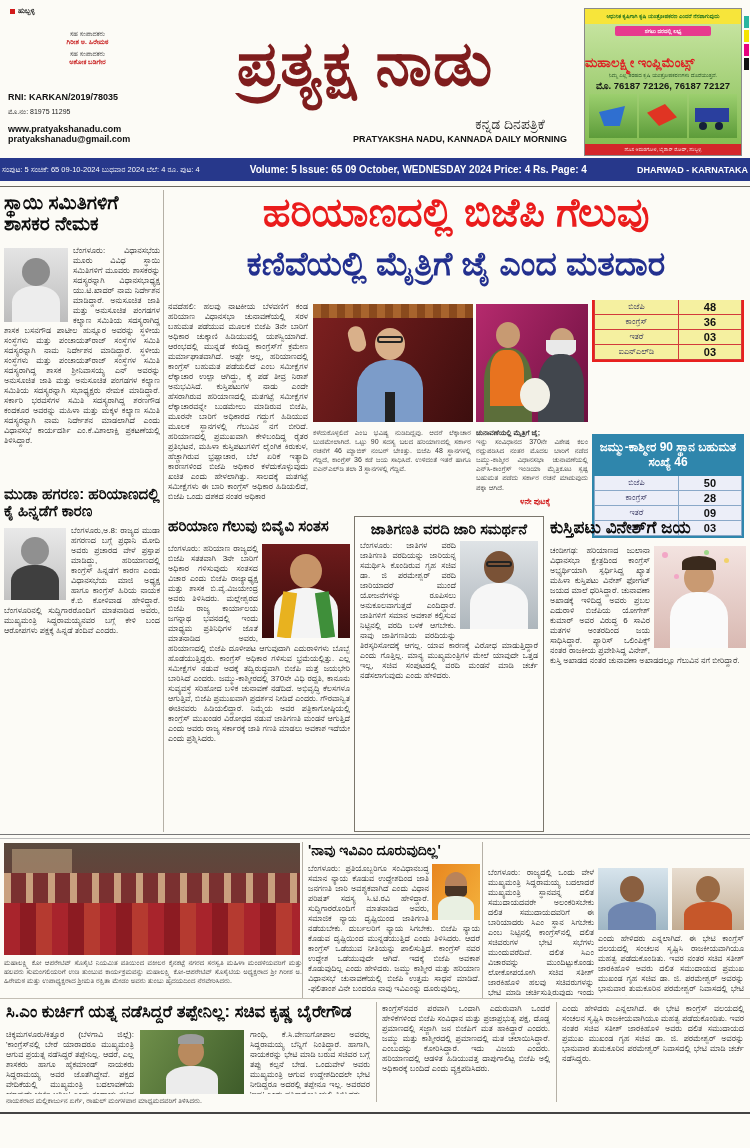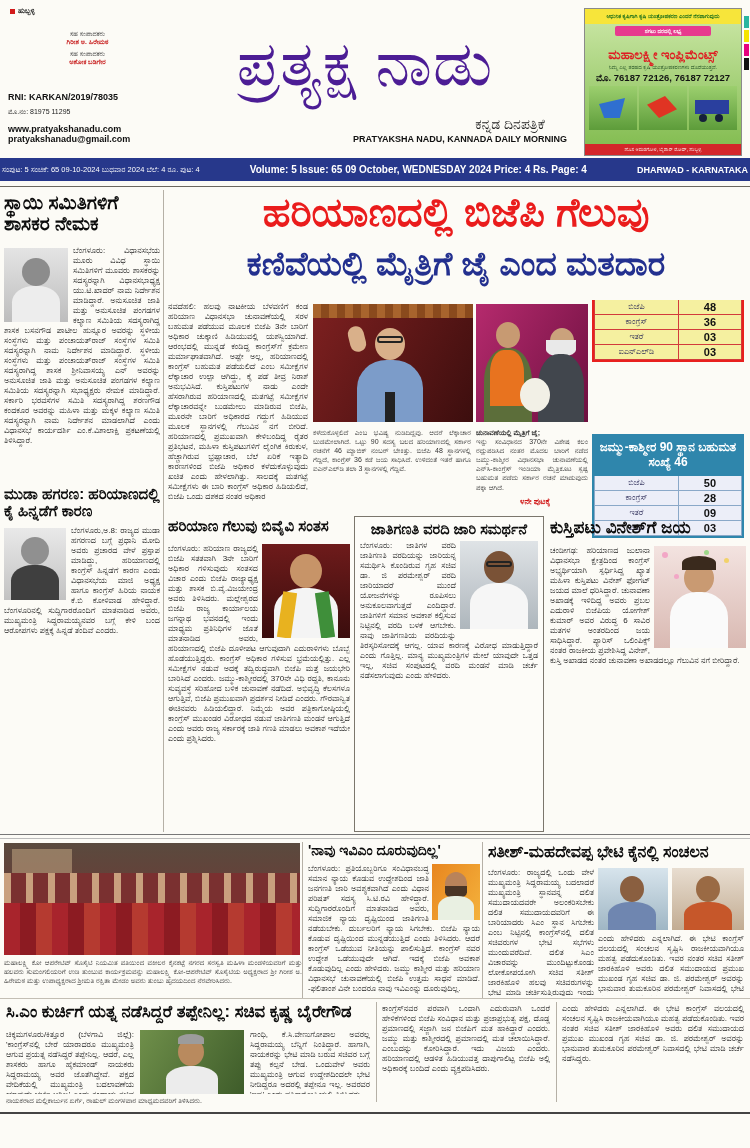--- a/index.html
+++ b/index.html
@@ -10,21 +10,21 @@
   .cap{font-size:7px;line-height:1.3;text-align:justify;color:#333;overflow:hidden}
   .vr{position:absolute;width:1px;background:#b5b0a6}
   .hr{position:absolute;height:1px;background:#9a958c;left:0;right:0}
   .ph{position:absolute;overflow:hidden;background:#cfcfcf}
   .ph .head{position:absolute;border-radius:50%}
   .ph .torso{position:absolute;border-radius:45% 45% 0 0}
   .art-h{font-weight:bold;color:#0c0c0c;line-height:1.12;font-family:"Liberation Sans",sans-serif}
   .res-row{display:flex;border-left:1px solid;border-right:1px solid;border-bottom:1px solid}
   .res-row .p{flex:1.3;font-size:8px;display:flex;align-items:center;justify-content:center;border-right:1px solid;padding:2px 1px;color:#2a2a56}
   .res-row .n{flex:1;font-size:11px;font-weight:bold;display:flex;align-items:center;justify-content:center;color:#111}
-  .masthead{color:#4c1d95;font-weight:normal;text-align:center;letter-spacing:1px}
+  .masthead{color:#7f1d1d;font-weight:bold;text-align:center;letter-spacing:1px}
   .staff-role{font-size:6.5px;color:#444}
   .staff-name{font-size:6.5px;color:#c82020;font-weight:bold;margin-bottom:4px}
 </style>
 </head>
 <body>
 
 <div class="page">
 
   <div class="abs" style="left:10px;top:7px;display:flex;align-items:center;gap:3px">
     <span style="width:5px;height:5px;background:#d21a1a;display:inline-block"></span>
@@ -47,21 +47,21 @@
   <div class="abs" style="left:440px;top:116px;width:140px;text-align:center;font-size:14px;color:#222">ಕನ್ನಡ ದಿನಪತ್ರಿಕೆ</div>
   <div class="abs" style="left:340px;top:134px;width:240px;text-align:center;font-size:9px;font-weight:bold;color:#111">PRATYAKSHA NADU, KANNADA DAILY MORNING</div>
 
   <div class="abs" style="left:584px;top:8px;width:158px;height:148px;border:1px solid #8a8a8a;background:linear-gradient(#cde8a8,#7fba4c)">
     <div style="height:15px;background:#f7e53a;display:flex;align-items:center;justify-content:center;overflow:hidden">
       <span style="font-size:5.5px;color:#1a6e1a;font-weight:bold;white-space:nowrap">ಆಧುನಿಕ ಕೃಷಿಗಾಗಿ ಕೃಷಿ ಯಂತ್ರೋಪಕರಣ ಎಂದರೆ ನೆನಪಾಗುವುದು</span>
     </div>
     <div style="margin:2px auto 0;width:96px;height:10px;background:#e73a8e;border-radius:2px;display:flex;align-items:center;justify-content:center">
       <span style="font-size:5.5px;color:#fff;font-weight:bold">ಸಗಟು ದರದಲ್ಲಿ ಲಭ್ಯ</span>
     </div>
-    <div style="text-align:center;font-size:13px;font-weight:bold;color:#df1b22;margin-top:11px">ಮಹಾಲಕ್ಷ್ಮೀ ಇಂಪ್ಲಿಮೆಂಟ್ಸ್</div>
+    <div style="font-size:13px;font-weight:bold;color:#df1b22;margin-top:19px">ಮಹಾಲಕ್ಷ್ಮೀ ಇಂಪ್ಲಿಮೆಂಟ್ಸ್</div>
     <div style="text-align:center;font-size:5.5px;color:#14421a;margin-top:1px">ನಿಮ್ಮ ಎಲ್ಲ ತರಹದ ಕೃಷಿ ಯಂತ್ರೋಪಕರಣಗಳು ದೊರೆಯುತ್ತವೆ.</div>
     <div style="text-align:center;font-size:9.5px;font-weight:bold;color:#131313;margin-top:1px">ಮೊ. 76187 72126, 76187 72127</div>
     <div style="display:flex;gap:2px;justify-content:center;margin-top:2px">
       <div style="width:48px;height:44px;background:linear-gradient(#9ccf6e,#5d9c3a);position:relative">
         <div style="position:absolute;left:10px;top:12px;width:26px;height:20px;background:#2f6fd0;clip-path:polygon(0 30%,100% 0,80% 100%,20% 100%)"></div>
       </div>
       <div style="width:48px;height:44px;background:linear-gradient(#9ccf6e,#5d9c3a);position:relative">
         <div style="position:absolute;left:8px;top:10px;width:30px;height:22px;background:#e03423;clip-path:polygon(0 40%,60% 0,100% 60%,40% 100%)"></div>
       </div>
       <div style="width:48px;height:44px;background:linear-gradient(#9ccf6e,#5d9c3a);position:relative">
@@ -236,21 +236,20 @@
     <div class="ph" style="position:relative;float:right;width:48px;height:56px;margin:0 0 3px 3px;background:linear-gradient(120deg,#e8861f,#f4b23c)">
       <div class="head" style="left:13px;top:8px;width:22px;height:24px;background:#b9835a"></div>
       <div style="position:absolute;left:13px;top:22px;width:22px;height:12px;border-radius:0 0 45% 45%;background:#4a3526"></div>
       <div class="torso" style="left:6px;top:32px;width:36px;height:24px;background:#e9f0e2"></div>
     </div>
     <span>ಬೆಂಗಳೂರು: ಪ್ರತಿಯೊಬ್ಬರಿಗೂ ಸಂವಿಧಾನಬದ್ಧ ಸಮಾನ ನ್ಯಾಯ ಕೊಡುವ ಉದ್ದೇಶದಿಂದ ಜಾತಿ ಜನಗಣತಿ ಜಾರಿ ಅವಶ್ಯಕವಾಗಿದೆ ಎಂದು ವಿಧಾನ ಪರಿಷತ್ ಸದಸ್ಯ ಸಿ.ಟಿ.ರವಿ ಹೇಳಿದ್ದಾರೆ. ಸುದ್ದಿಗಾರರೊಂದಿಗೆ ಮಾತನಾಡಿದ ಅವರು, ಸಮಾಜಿಕ ನ್ಯಾಯ ದೃಷ್ಟಿಯಿಂದ ಜಾತಿಗಣತಿ ನಡೆಯಬೇಕು. ದುರ್ಬಲರಿಗೆ ನ್ಯಾಯ ಸಿಗಬೇಕು. ಬಿಜೆಪಿ ನ್ಯಾಯ ಕೊಡುವ ದೃಷ್ಟಿಯಿಂದ ಮುನ್ನಡೆಯುತ್ತಿದೆ ಎಂದು ತಿಳಿಸಿದರು. ಆದರೆ ಕಾಂಗ್ರೆಸ್ ಒಡೆಯುವ ನೀತಿಯನ್ನು ಪಾಲಿಸುತ್ತಿದೆ. ಕಾಂಗ್ರೆಸ್ ನವರ ಉದ್ದೇಶ ಒಡೆಯುವುದೇ ಆಗಿದೆ. ಇದಕ್ಕೆ ಬಿಜೆಪಿ ಅವಕಾಶ ಕೊಡುವುದಿಲ್ಲ ಎಂದು ಹೇಳಿದರು. ಜಮ್ಮು ಕಾಶ್ಮೀರ ಮತ್ತು ಹರಿಯಾಣ ವಿಧಾನಸಭೆ ಚುನಾವಣೆಯಲ್ಲಿ ಬಿಜೆಪಿ ಉತ್ತಮ ಸಾಧನೆ ಮಾಡಿದೆ. -ಫಲಿತಾಂಶ ವಿನೇ ಬಂದರೂ ನಾವು ಇವಿಎಂನ್ನು ದೂರುವುದಿಲ್ಲ.</span>
   </div>
 
   <div class="vr" style="left:482px;top:842px;height:156px"></div>
 
-  <div class="abs art-h" style="left:488px;top:843px;width:258px;font-size:16px">ಸತೀಶ್-ಮಹದೇವಪ್ಪ ಭೇಟಿ ಕೈನಲ್ಲಿ ಸಂಚಲನ</div>
   <div class="abs bt" style="left:488px;top:868px;width:106px;height:128px">ಬೆಂಗಳೂರು: ರಾಜ್ಯದಲ್ಲಿ ಒಂದು ವೇಳೆ ಮುಖ್ಯಮಂತ್ರಿ ಸಿದ್ದರಾಮಯ್ಯ ಬದಲಾದರೆ ಮುಖ್ಯಮಂತ್ರಿ ಸ್ಥಾನವನ್ನ ದಲಿತ ಸಮುದಾಯದವರೇ ಅಲಂಕರಿಸಬೇಕು ದಲಿತ ಸಮುದಾಯದವರಿಗೆ ಈ ಬಾರಿಯಾದರು ಸಿಎಂ ಸ್ಥಾನ ಸಿಗಬೇಕು ಎಂಬ ನಿಟ್ಟಿನಲ್ಲಿ ಕಾಂಗ್ರೆಸ್‌ನಲ್ಲಿ ದಲಿತ ಸಚಿವರುಗಳ ಭೇಟಿ ಸಭೆಗಳು ಮುಂದುವರೆದಿವೆ. ದಲಿತ ಸಿಎಂ ವಿಚಾರವನ್ನು ಮುಂದಿಟ್ಟುಕೊಂಡು ಲೋಕೋಪಯೋಗಿ ಸಚಿವ ಸತೀಶ್ ಜಾರಕಿಹೊಳಿ ಹಲವು ಸಚಿವರುಗಳನ್ನು ಭೇಟಿ ಮಾಡಿ ಚರ್ಚಿಸುತ್ತಿರುವುದು ಇಂದು ದಿಢೀರ್ ಮೈಸೂರಿಗೆ ತೆರಳಿ ಸಮಾಜ ಕಲ್ಯಾಣ ಸಚಿವ ಡಾ. ಎಚ್.ಸಿ ಮಹದೇವಪ್ಪ ಅವರನ್ನು ಭೇಟಿ ಮಾಡಿ ಚರ್ಚಿಸಿದರು.</div>
   <div class="ph" style="left:598px;top:868px;width:70px;height:62px;background:linear-gradient(#d7e4ec,#9fb6c4)">
     <div class="head" style="left:22px;top:8px;width:24px;height:26px;background:#8a5f40"></div>
     <div class="torso" style="left:10px;top:34px;width:48px;height:28px;background:#6f86b0"></div>
   </div>
   <div class="ph" style="left:672px;top:868px;width:72px;height:62px;background:linear-gradient(#e8ddd0,#c2ac92)">
     <div class="head" style="left:24px;top:8px;width:24px;height:26px;background:#9a6a44"></div>
     <div class="torso" style="left:12px;top:34px;width:48px;height:28px;background:#c6572a"></div>
   </div>
   <div class="abs bt" style="left:598px;top:934px;width:146px;height:62px">ಎಂದು ಹೇಳಿದರು ಎನ್ನಲಾಗಿದೆ. ಈ ಭೇಟಿ ಕಾಂಗ್ರೆಸ್ ವಲಯದಲ್ಲಿ ಸಂಚಲನ ಸೃಷ್ಟಿಸಿ ರಾಜಕೀಯವಾಗಿಯೂ ಮಹತ್ವ ಪಡೆದುಕೊಂಡಿತು. ಇವರ ನಂತರ ಸಚಿವ ಸತೀಶ್ ಜಾರಕಿಹೊಳಿ ಅವರು ದಲಿತ ಸಮುದಾಯದ ಪ್ರಮುಖ ಮುಖಂಡ ಗೃಹ ಸಚಿವ ಡಾ. ಜಿ. ಪರಮೇಶ್ವರ್ ಅವರನ್ನು ಭಾನುವಾರ ತುಮಕೂರಿನ ಪರಮೇಶ್ವರ್ ನಿವಾಸದಲ್ಲಿ ಭೇಟಿ ಮಾಡಿ ಚರ್ಚೆ ನಡೆಸಿದ್ದರು.</div>

